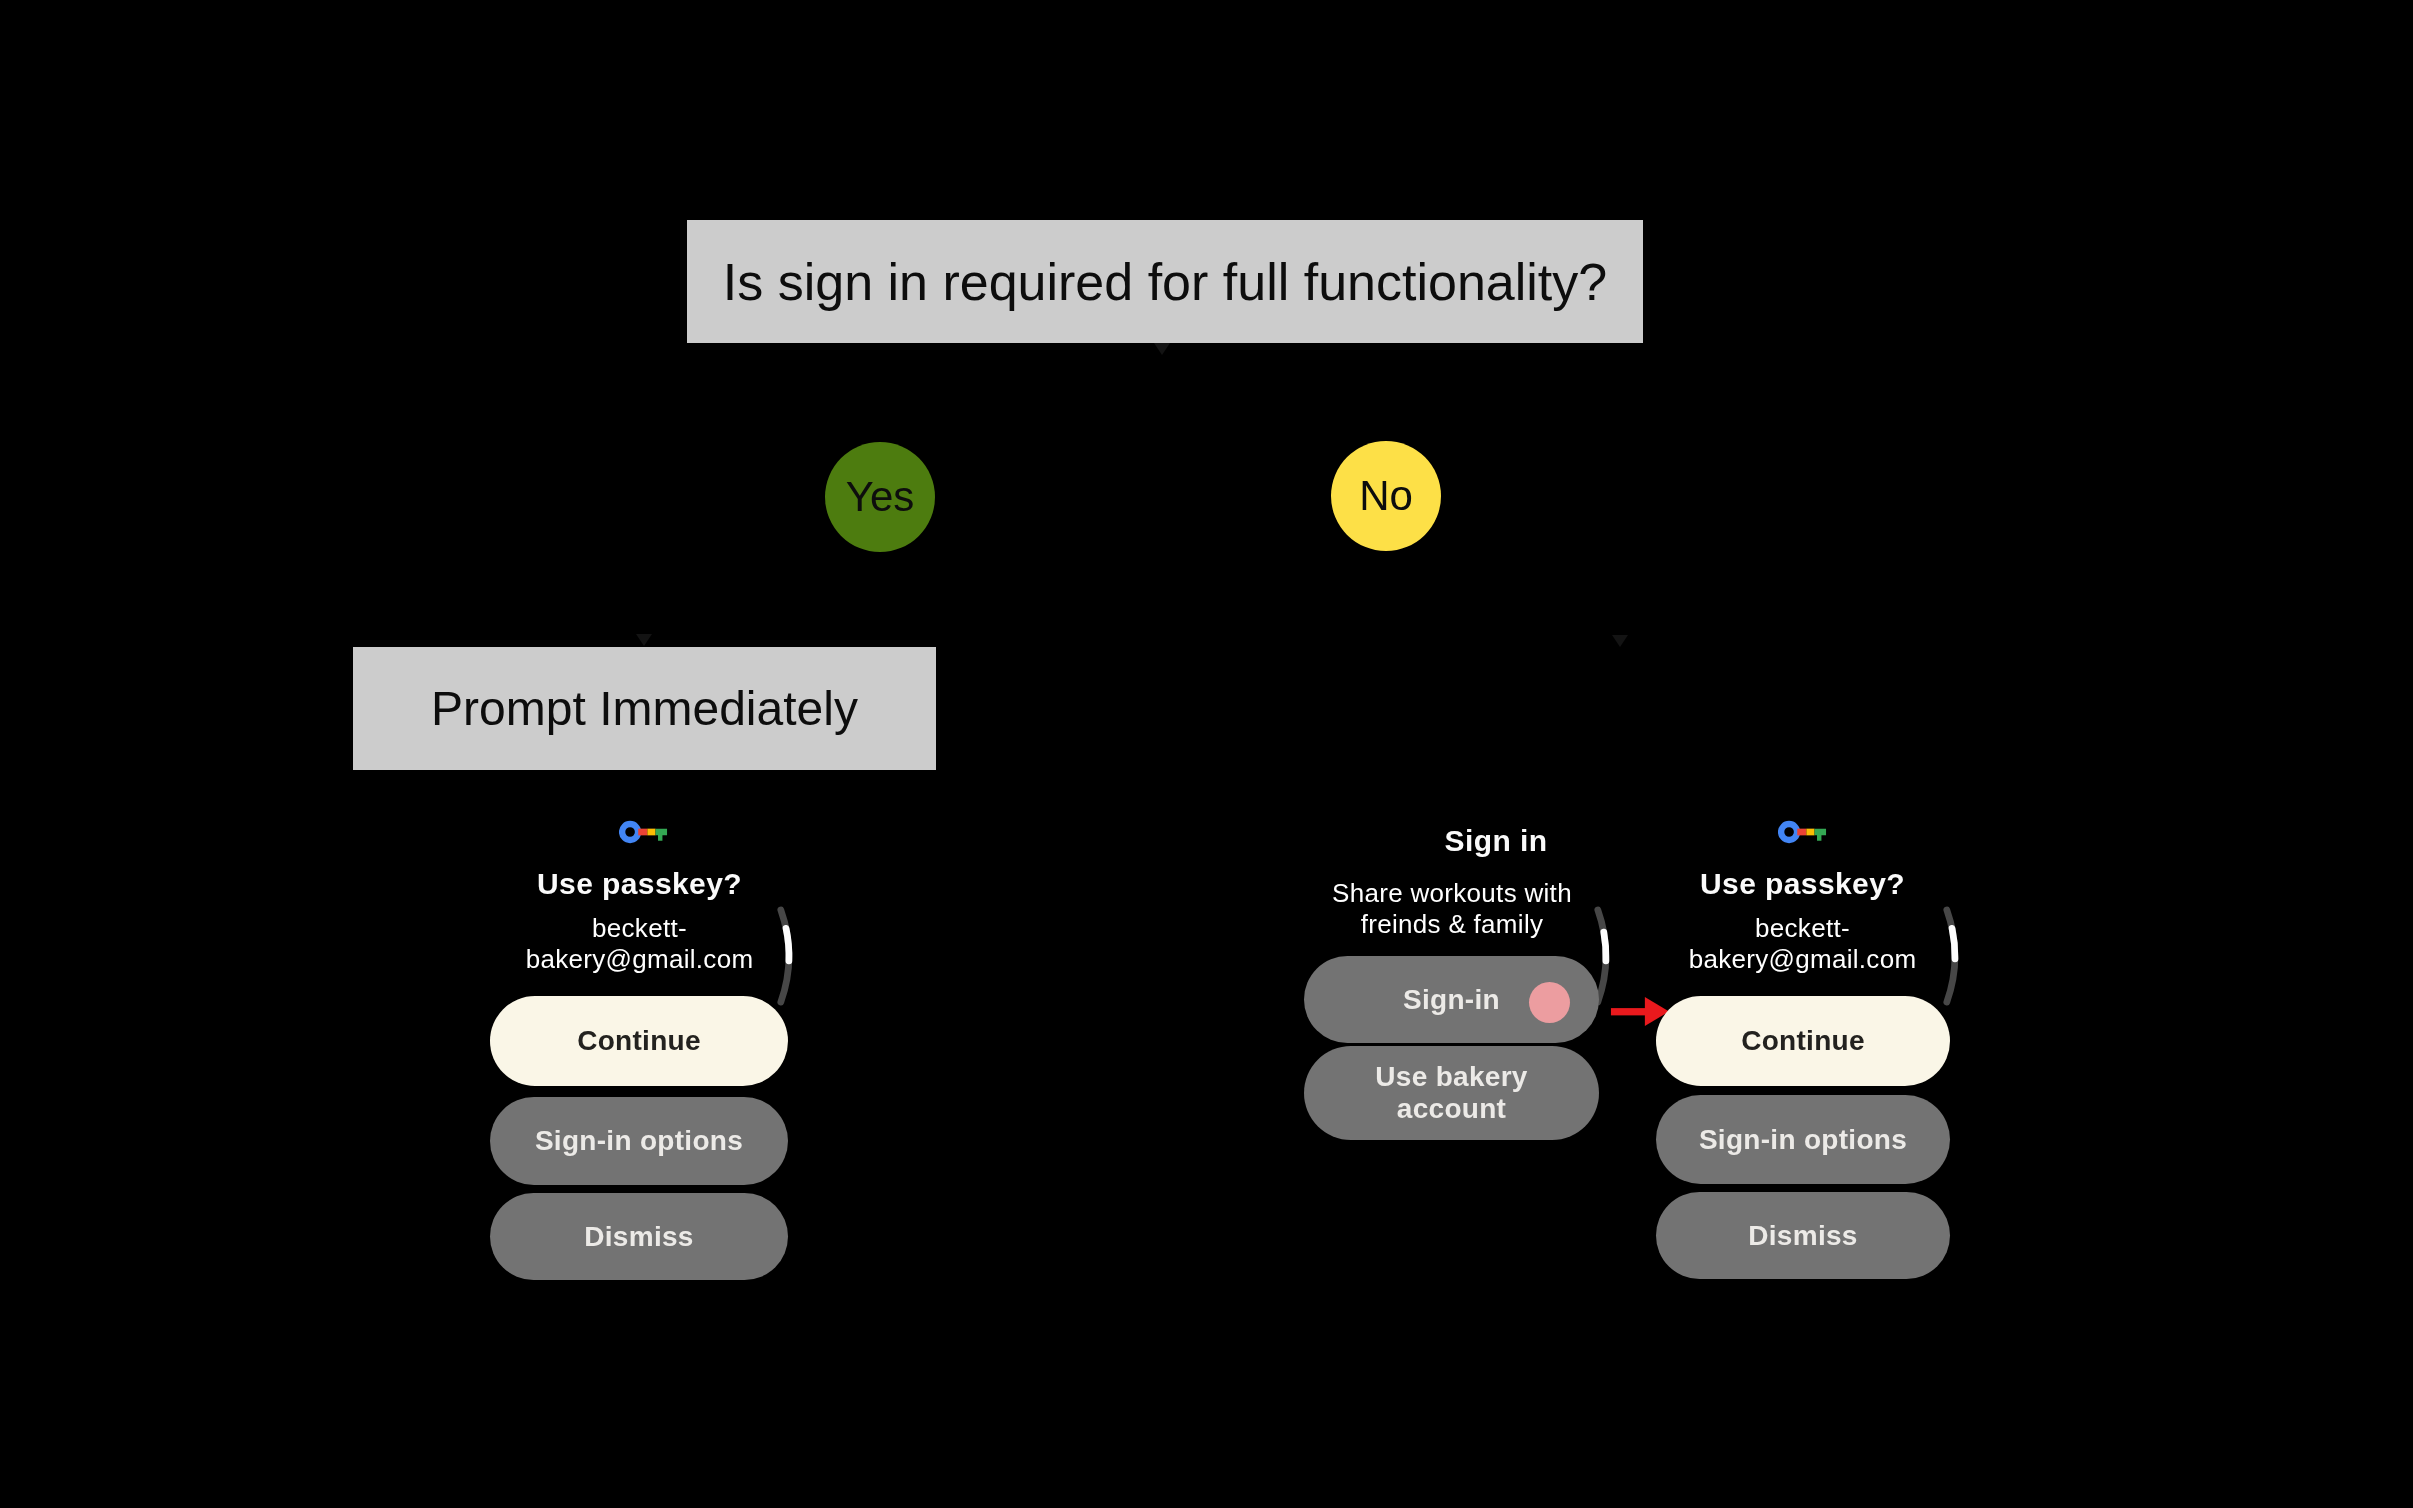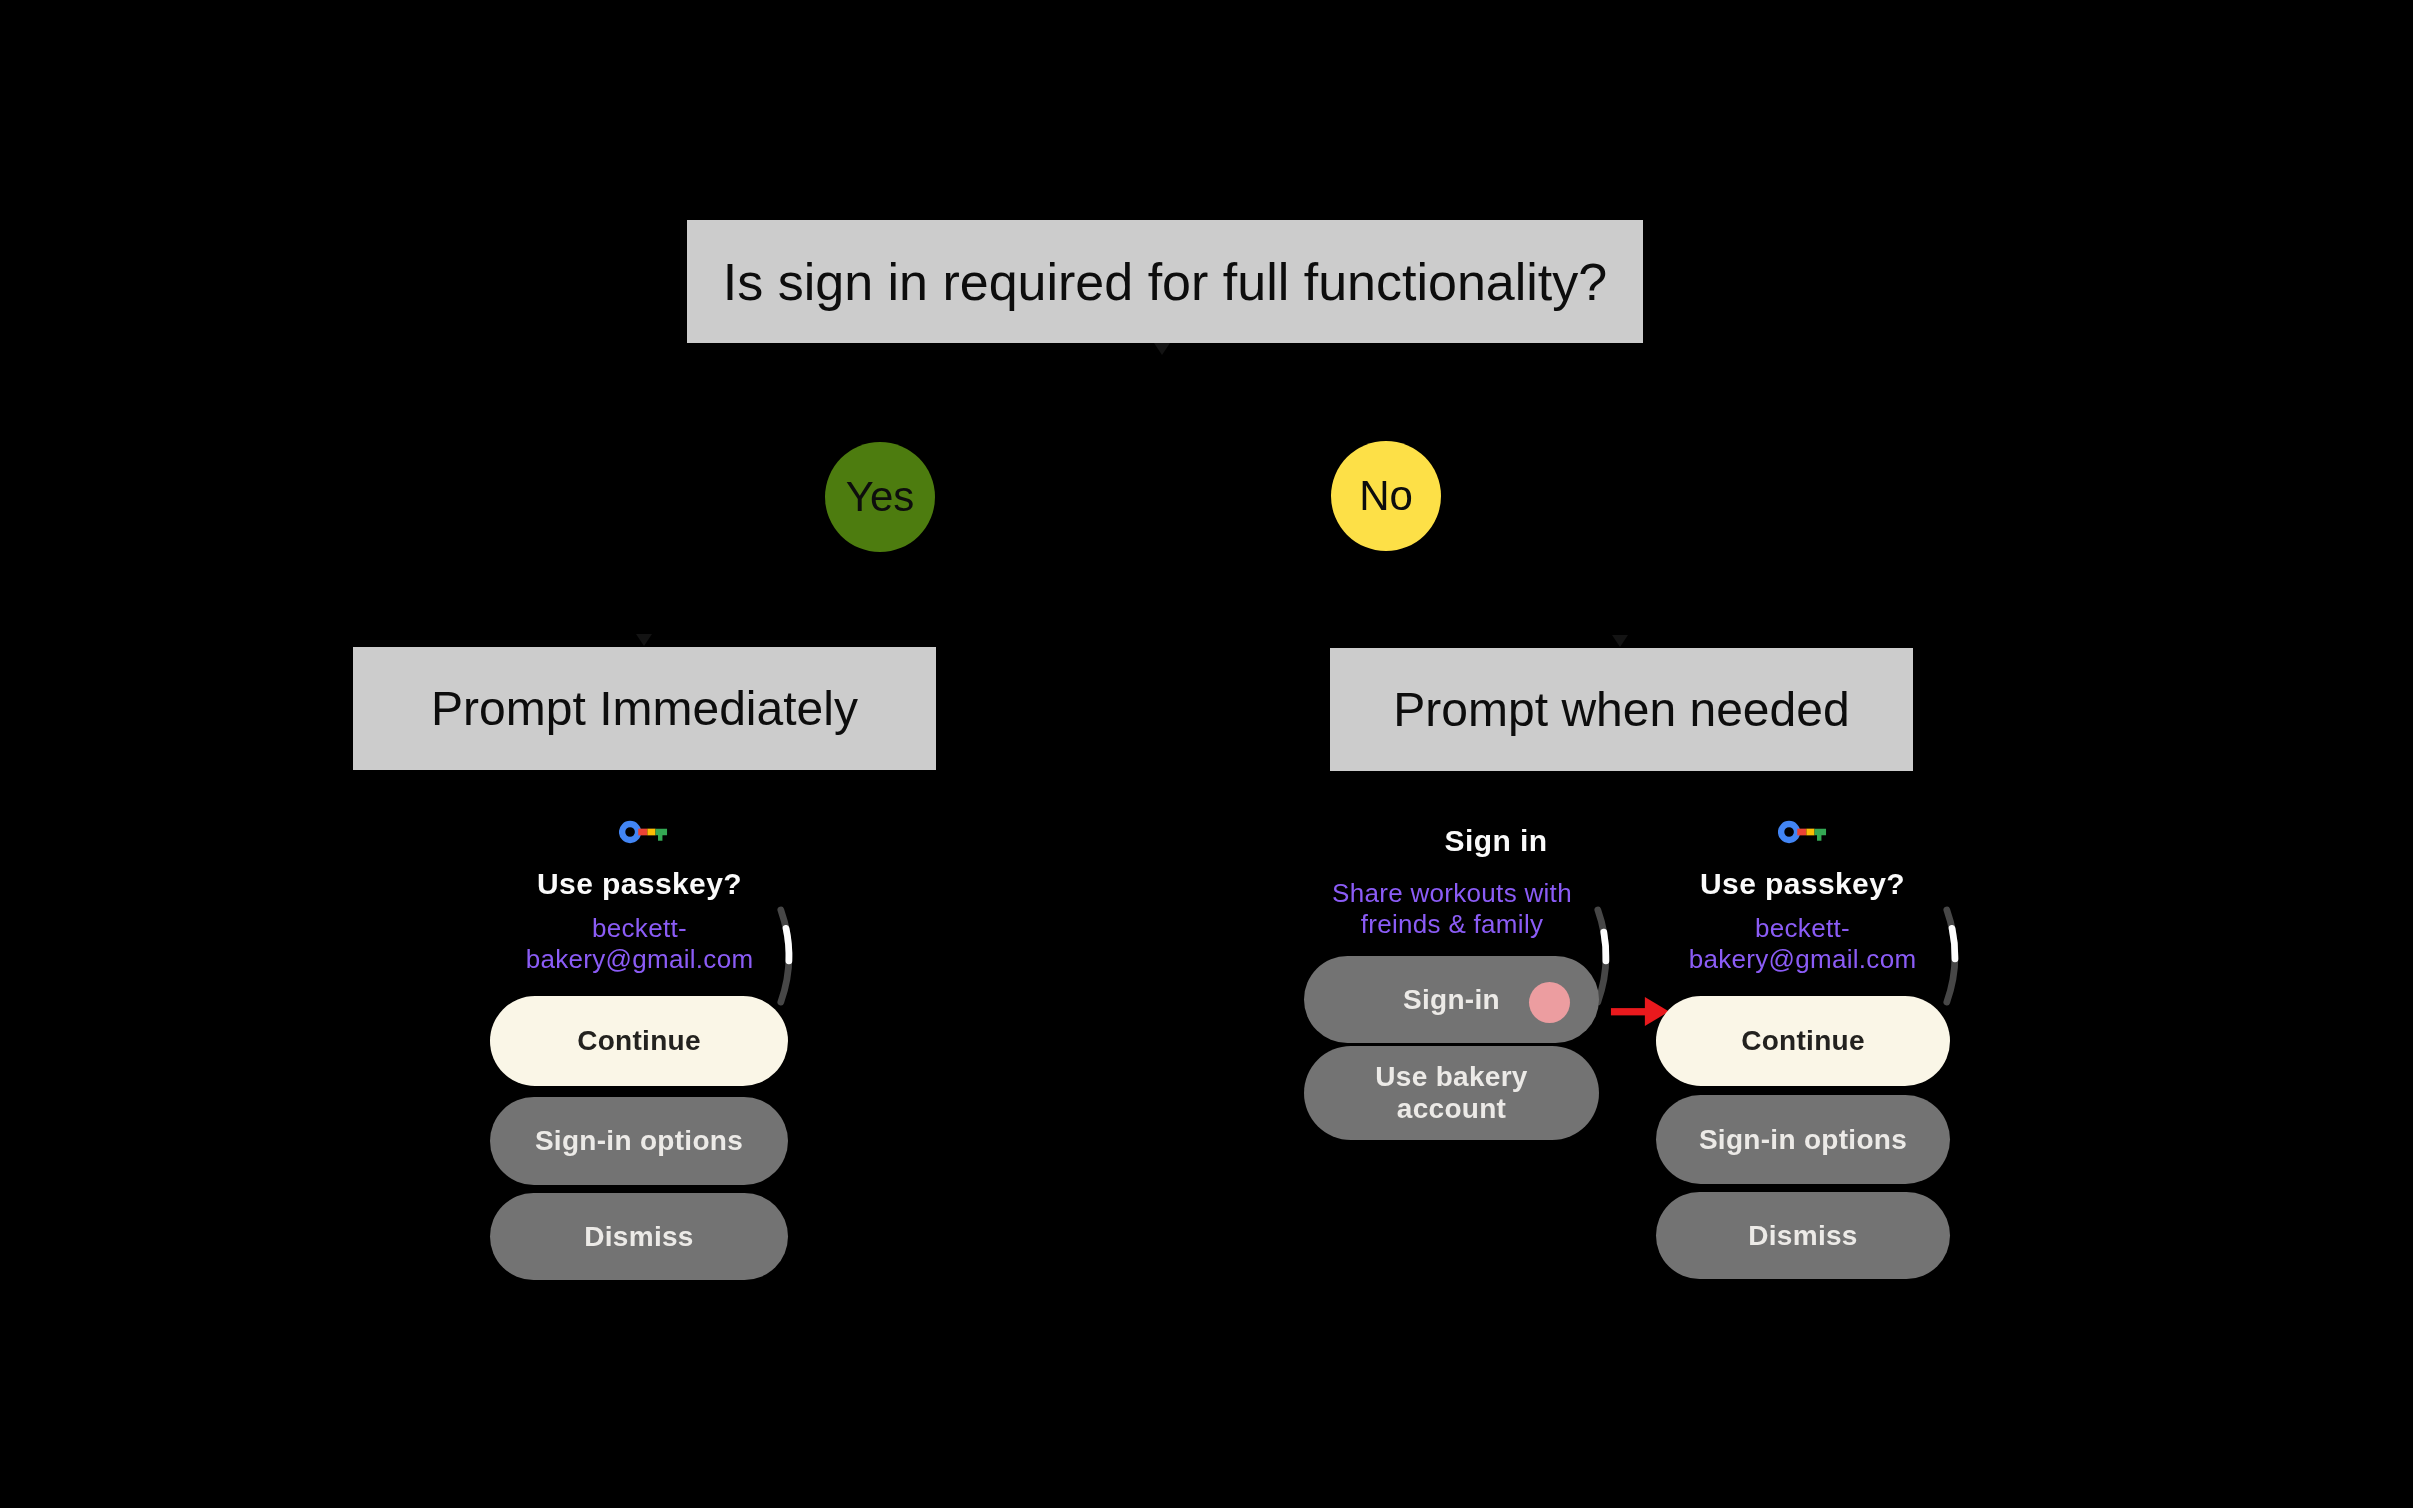--- a/index.html
+++ b/index.html
@@ -32,21 +32,21 @@
     position:absolute;width:0;height:0;
     border-left:8.7px solid transparent;border-right:8.7px solid transparent;
     border-top:12.6px solid #131313;
   }
   
   .watch-title{
     position:absolute;text-align:center;color:#fafafa;
     font-size:30px;font-weight:bold;letter-spacing:0.4px;line-height:37px;
   }
   .watch-body{
-    position:absolute;text-align:center;color:#8b5cf6;
+    position:absolute;text-align:center;color:#ffffff;
     font-size:26px;line-height:31px;letter-spacing:0.3px;
   }
   .watch-body span{display:block;}
   
   .pill{
     position:absolute;border-radius:68px;
     display:flex;flex-direction:column;align-items:center;justify-content:center;
     font-size:28px;font-weight:bold;letter-spacing:0.3px;line-height:32px;
     box-sizing:border-box;
   }
@@ -74,23 +74,20 @@
   </div>
   <div class="nodec no">
     <span>No</span>
   </div>
 
   <div class="notch" style="left:636px;top:634px;"></div>
   <div class="obox left">
     <span>Prompt Immediately</span>
   </div>
   <div class="notch" style="left:1612px;top:635px;"></div>
-  <div class="obox right">
-    <span>Prompt when needed</span>
-  </div>
 
   <svg class="icon" style="left:619px;top:820px;" width="50" height="24" viewBox="0 0 52 25">
     <circle cx="11.5" cy="12.5" r="8.3" fill="none" stroke="#4285f4" stroke-width="6.6"></circle>
     <rect x="20" y="9" width="9.5" height="7" fill="#ea4335"></rect>
     <rect x="29.5" y="9" width="8.5" height="7" fill="#fbbc04"></rect>
     <path d="M38 9 h12 v7 h-4.8 v5.5 h-4.6 v-5.5 h-2.6 z" fill="#34a853"></path>
   </svg>
   <div class="watch-title" style="left:461px;top:865px;width:357px;">Use passkey?</div>
   <div class="watch-body" style="left:461px;top:913px;width:357px;">
     <span>beckett-</span>

